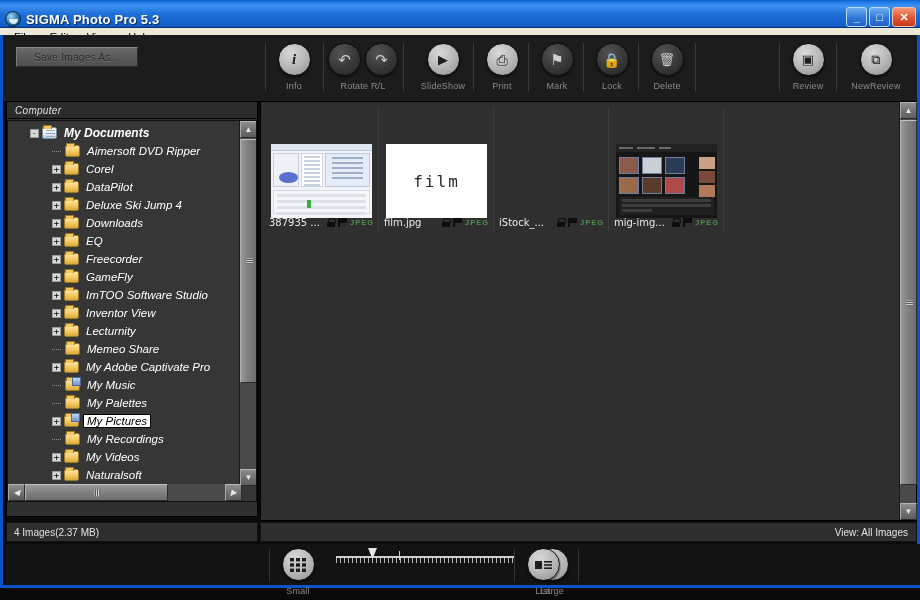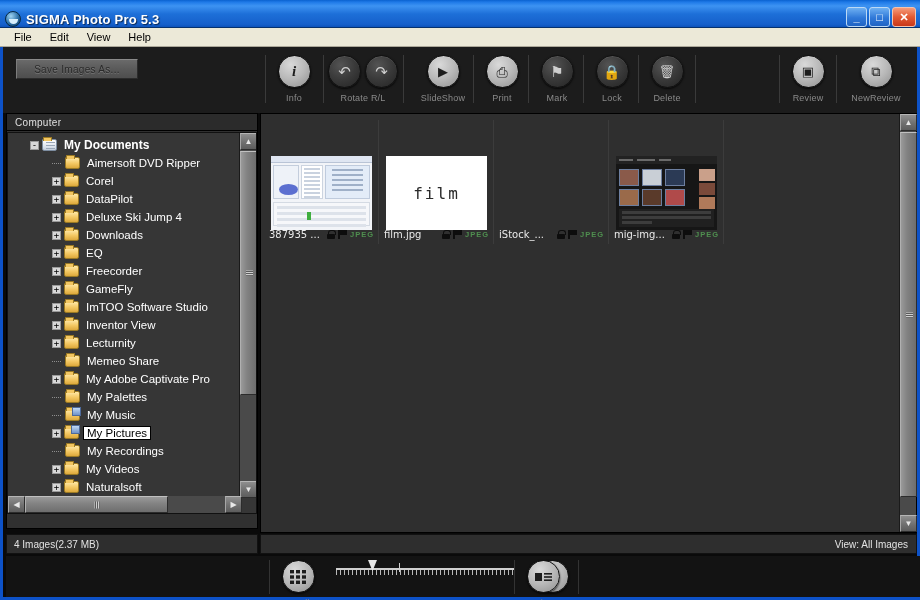--- a/index.html
+++ b/index.html
@@ -43,21 +43,21 @@
   
   .menubar{
     position:absolute; left:0; top:28px; width:920px; height:19px;
     background:#ece9d8; border-bottom:1px solid #aca899;
     display:flex; align-items:center; padding-left:6px; gap:2px;
   }
   .menu-item{ font-size:11px; color:#000; padding:2px 8px; line-height:13px; }
 
   
   .workspace{
-    position:absolute; left:0; top:47px; width:920px; height:553px;
+    position:absolute; left:0; top:35px; width:920px; height:553px;
     background:#0a0a0a; border-left:3px solid #0d52c8; border-right:3px solid #0d52c8;
     border-bottom:3px solid #0d52c8;
   }
 
   
   .toolbar{
     position:absolute; left:0; top:0; width:914px; height:66px;
     background:#1c1c1c;
   }
   .saveas{
@@ -83,21 +83,21 @@
   .circ.light{
     background:radial-gradient(circle at 38% 28%,#d9d9d9 0%,#b8b8b8 50%,#8e8e8e 100%);
     color:#1d1d1d;
   }
   .pair{ display:flex; gap:4px; }
   .tlabel{ font-size:9px; color:#8a8a8a; margin-top:5px; letter-spacing:.2px; white-space:nowrap;}
 
   
   .leftpane{
     position:absolute; left:3px; top:66px; width:252px; height:416px;
-    background:#303030; border:1px solid #000;
+    background:#303030; border:1px solid #000;font-style:italic;
   }
   .pane-head{
     height:17px; background:#2b2b2b; border-bottom:1px solid #000;
     color:#e0e0e0; font-size:10px; display:flex; align-items:center; padding-left:8px;
     letter-spacing:.3px;
   }
   .treebox{
     position:absolute; left:0; top:18px; width:250px; height:382px;
     background:#363636; border:1px solid #111; overflow:hidden;
   }
@@ -451,29 +451,29 @@
             <div class="row">
               <span class="indent2"></span>
               <span class="exp">+</span>
               <span class="fol"></span>
               <span class="lbl">My Adobe Captivate Pro</span>
             </div>
             <div class="row">
               <span class="indent2"></span>
               <span class="dotline"></span>
               <span style="width: 2px; flex: 0 0 auto;"></span>
-              <span class="fol"></span>
-              <span class="lbl">My Palettes</span>
+              <span class="fol badge"></span>
+              <span class="lbl">My Music</span>
             </div>
             <div class="row">
               <span class="indent2"></span>
               <span class="dotline"></span>
               <span style="width: 2px; flex: 0 0 auto;"></span>
-              <span class="fol badge"></span>
-              <span class="lbl">My Music</span>
+              <span class="fol"></span>
+              <span class="lbl">My Palettes</span>
             </div>
             <div class="row sel">
               <span class="indent2"></span>
               <span class="exp">+</span>
               <span class="fol badge"></span>
               <span class="lbl">My Pictures</span>
             </div>
             <div class="row">
               <span class="indent2"></span>
               <span class="dotline"></span>

